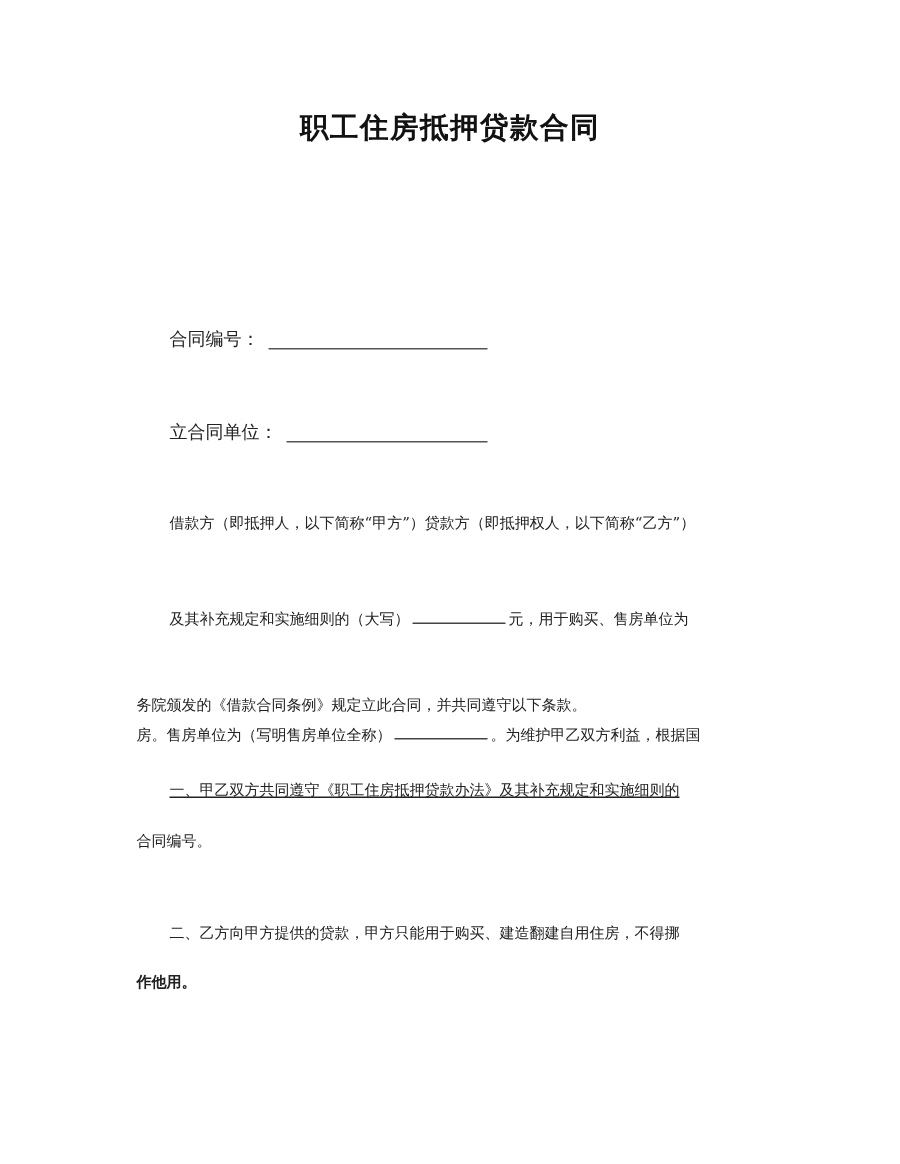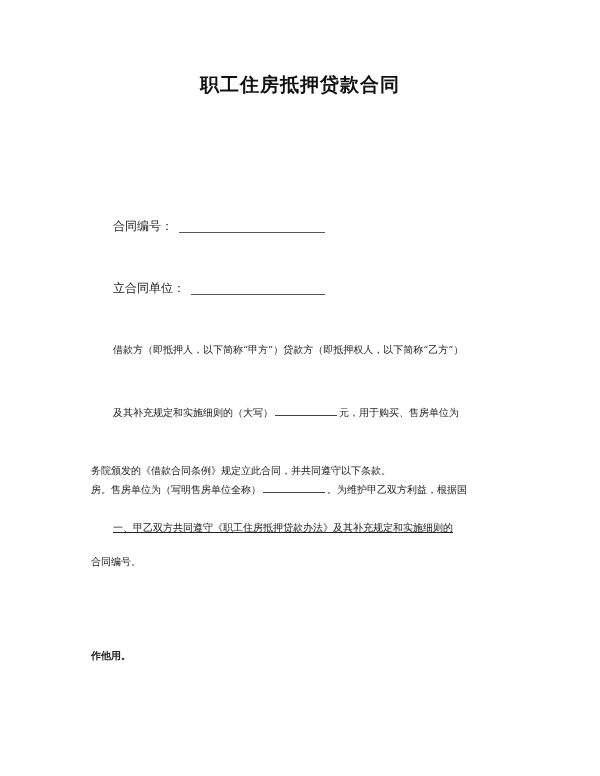--- a/index.html
+++ b/index.html
@@ -85,15 +85,16 @@
 
   <div class="line" style="left:91px; top:434px;margin-top:46px;">
     <span>房。售房单位为（写明售房单位全称）</span><span class="inline-blank" style="width:62px;"></span><span>。为维护甲乙双方利益，根据国</span>
   </div>
 
   <div class="line" style="left:91px; top:463px;">务院颁发的《借款合同条例》规定立此合同，并共同遵守以下条款。</div>
 
   <div class="line" style="left:113px; top:520px;text-decoration:underline;">一、甲乙双方共同遵守《职工住房抵押贷款办法》及其补充规定和实施细则的</div>
   <div class="line" style="left:91px; top:554px;">合同编号。</div>
 
+  <div class="line" style="left:113px; top:615px;">二、乙方向甲方提供的贷款，甲方只能用于购买、建造翻建自用住房，不得挪</div>
   <div class="line" style="left:91px; top:648px;font-weight:bold;">作他用。</div>
 
 </div>
 
 </body></html>

